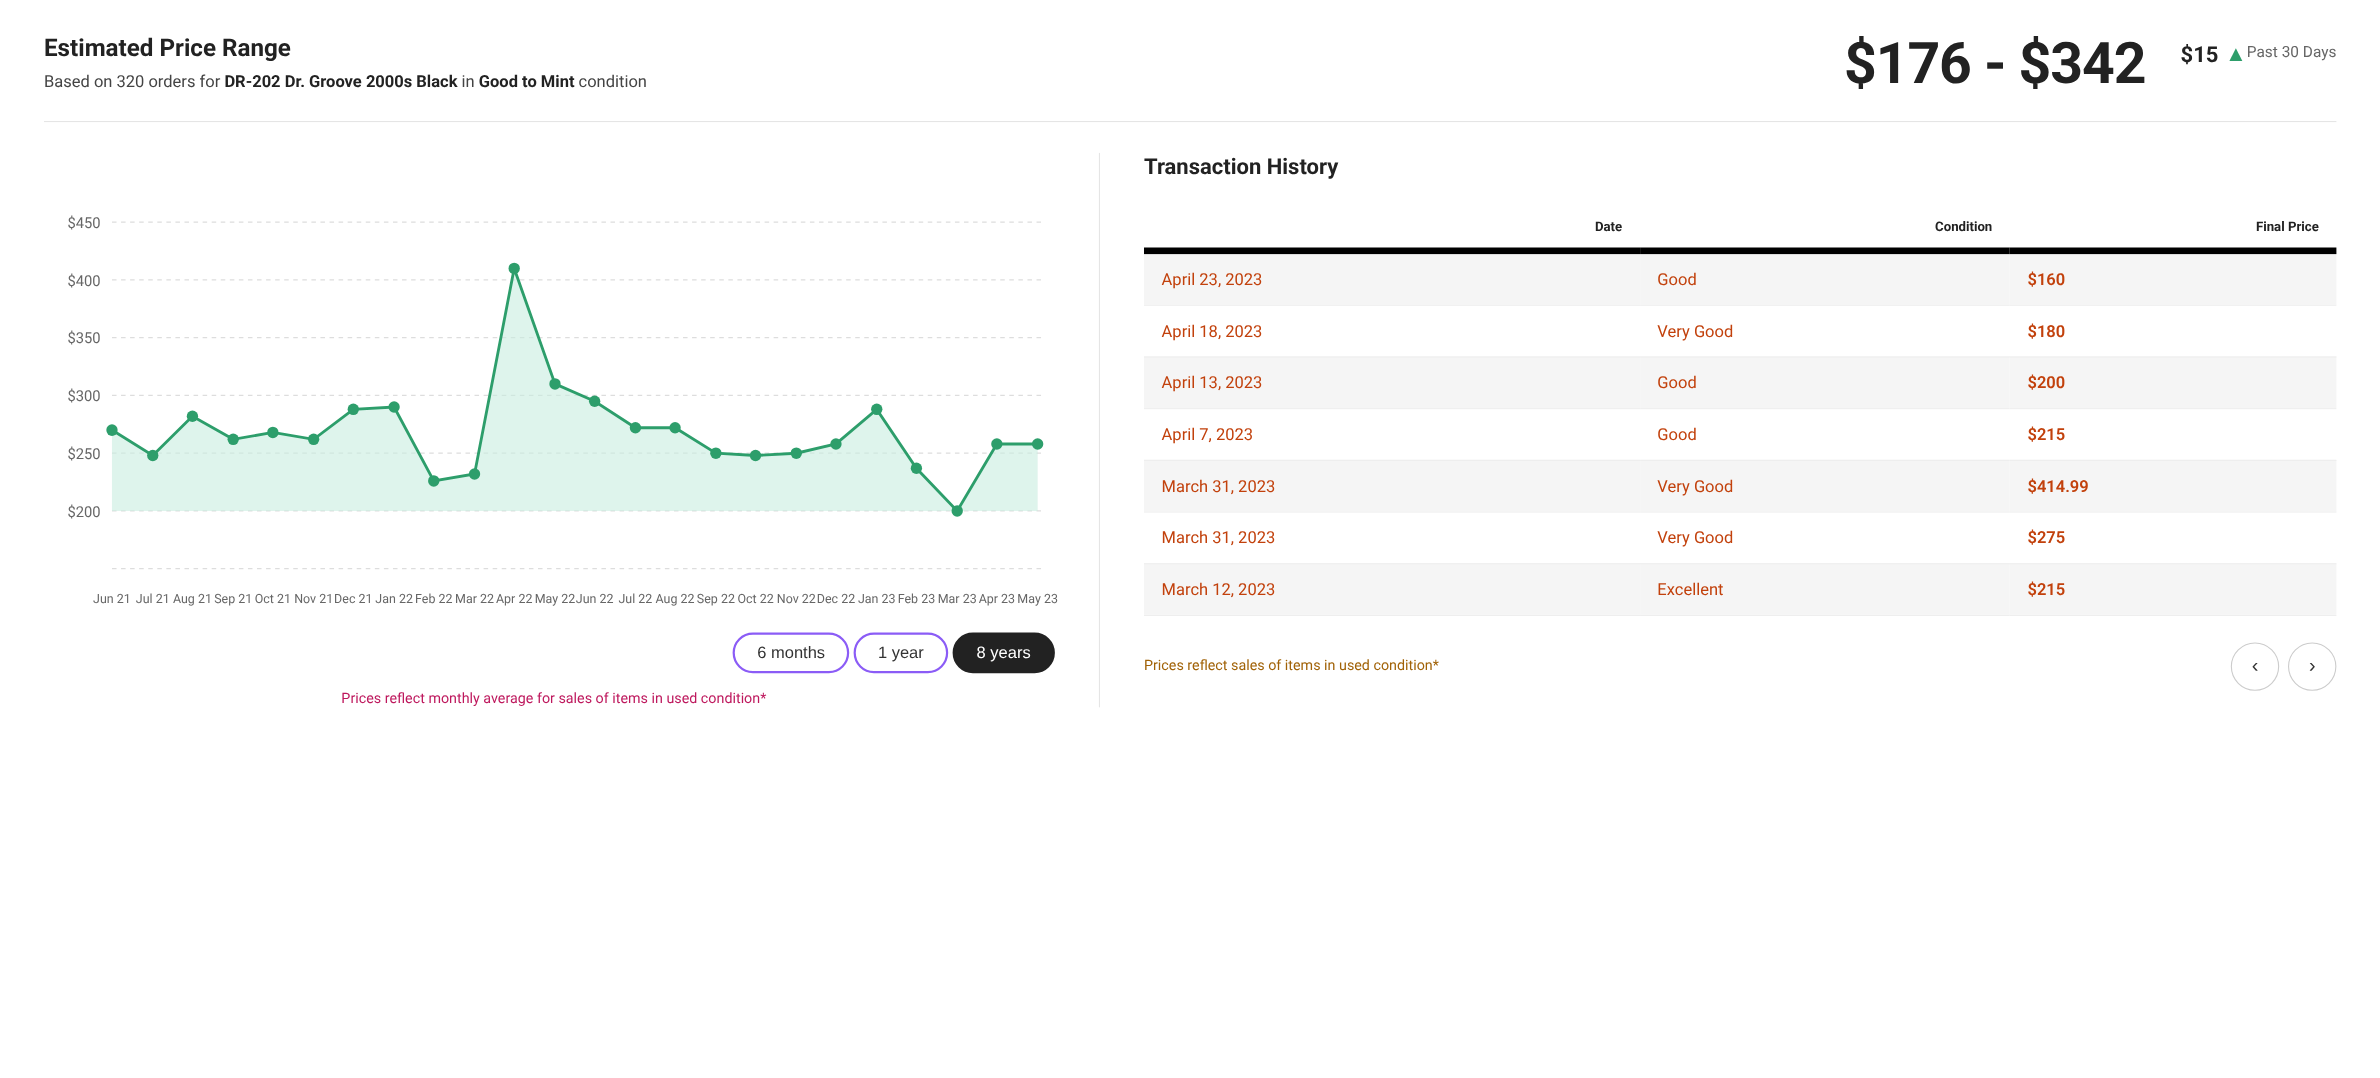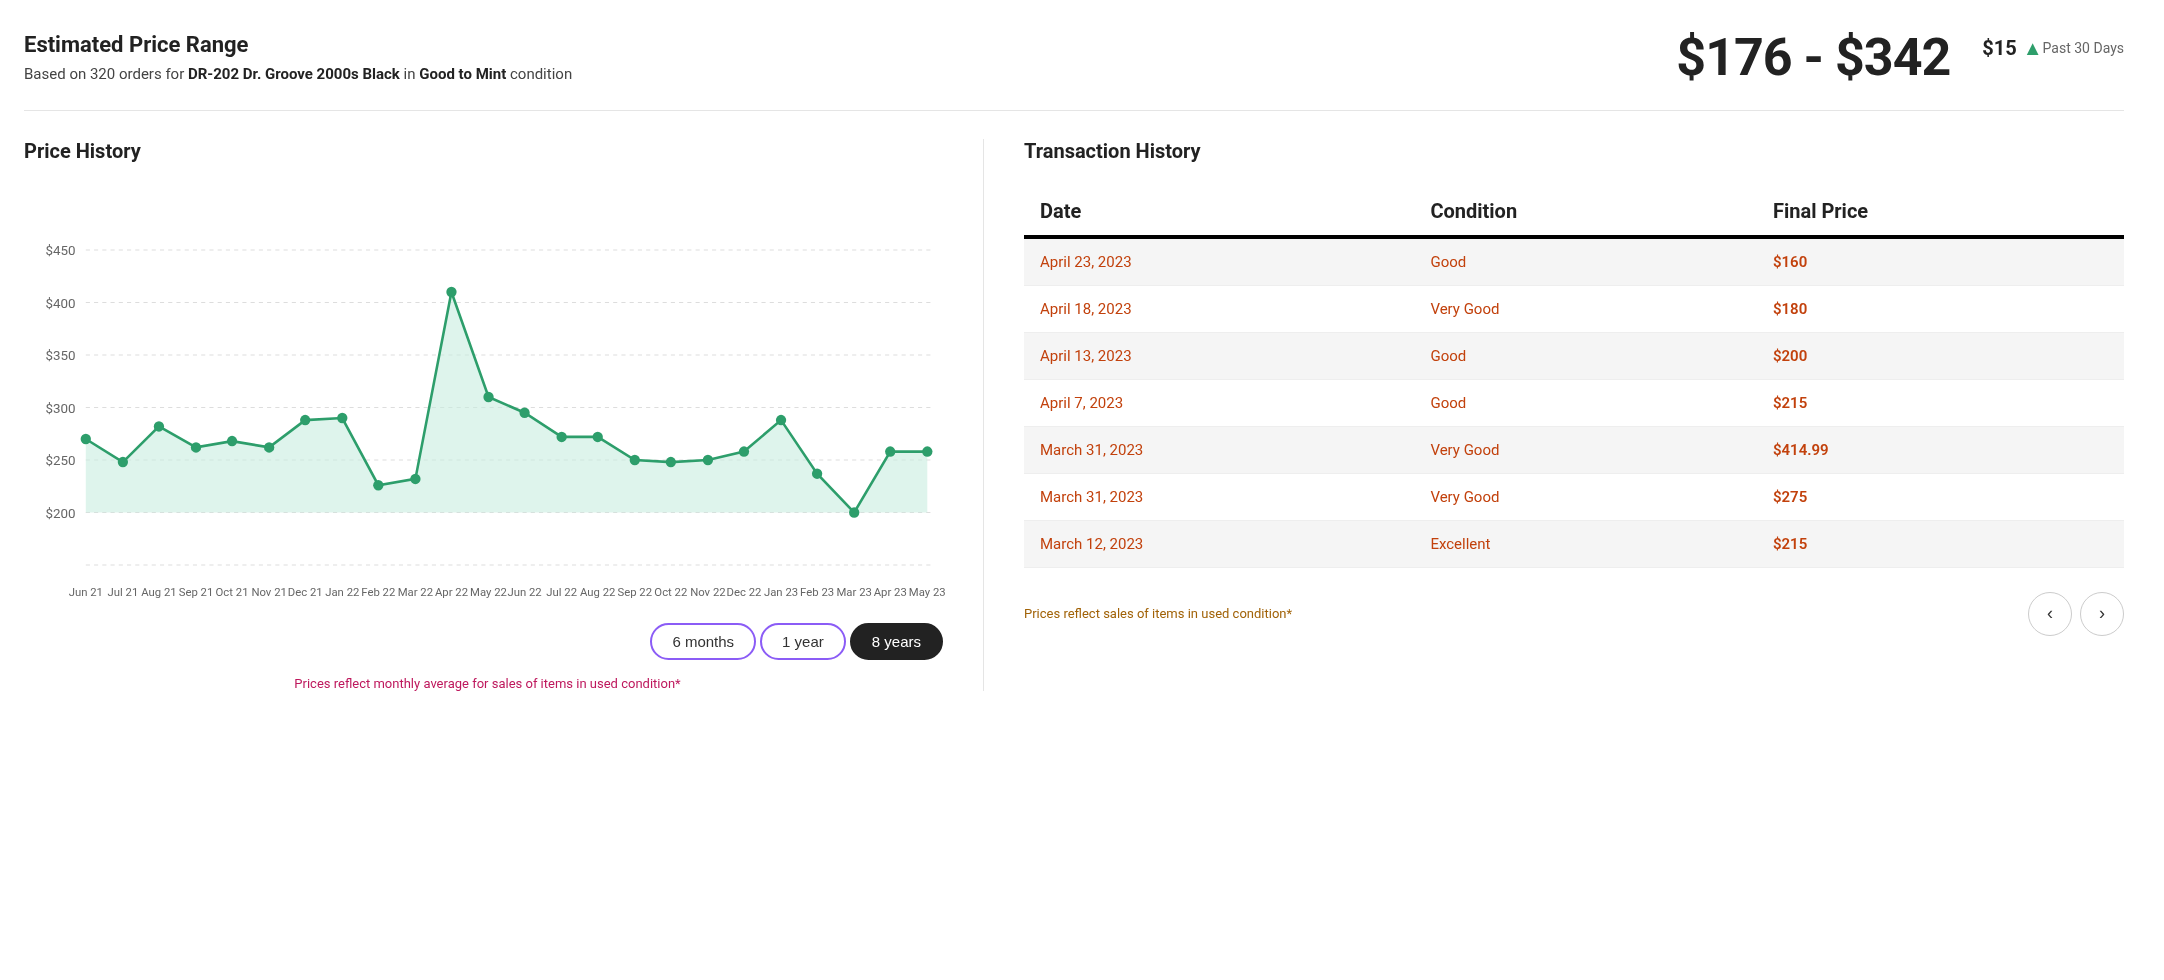--- a/index.html
+++ b/index.html
@@ -6,21 +6,21 @@
     body {
       font-family: -apple-system, BlinkMacSystemFont, "Segoe UI", Roboto, sans-serif;
       background: #fff;
       color: #222;
       font-size: 14px;
     }
 
     .page-wrapper {
       width: 2164px;
       min-height: 980px;
-      padding: 32px 40px 24px 24px;
+      padding: 32px 40px 24px 40px;
     }
 
     
     .header-section {
       display: flex;
       align-items: flex-start;
       justify-content: space-between;
       padding-bottom: 24px;
       border-bottom: 1px solid #e5e5e5;
       margin-bottom: 28px;
@@ -152,25 +152,25 @@
       padding-left: 40px;
     }
 
     .transactions-table {
       width: 100%;
       border-collapse: collapse;
       margin-top: 8px;
     }
 
     .transactions-table thead tr th {
-      font-size: 20px;
-      font-weight: 700;
-      text-align: left;
+      font-size: 12px;
+      font-weight: 700;
+      text-align: right;
       padding: 12px 16px;
-      border-bottom: 4px solid #000000;
+      border-bottom: 6px solid #000000;
     }
 
     .transactions-table tbody tr {
       border-bottom: 1px solid #eee;
     }
 
     .transactions-table tbody tr:nth-child(odd) {
       background: #f5f5f5;
     }
 
@@ -235,21 +235,20 @@
           <span class="price-change-arrow">▲</span>
         </div>
         <div class="price-change-label">Past 30 Days</div>
       </div>
     </div>
   </div>
 
   <div class="main-content">
 
     <div class="left-panel">
-      <div class="panel-title">Price History</div>
 
       <div class="chart-container">
         <svg class="chart-svg" viewBox="0 0 900 400" preserveAspectRatio="none">
 
           <line x1="60" y1="60" x2="880" y2="60" stroke="#ddd" stroke-width="1" stroke-dasharray="4,4"></line>
           <line x1="60" y1="110" x2="880" y2="110" stroke="#ddd" stroke-width="1" stroke-dasharray="4,4"></line>
           <line x1="60" y1="160" x2="880" y2="160" stroke="#ddd" stroke-width="1" stroke-dasharray="4,4"></line>
           <line x1="60" y1="210" x2="880" y2="210" stroke="#ddd" stroke-width="1" stroke-dasharray="4,4"></line>
           <line x1="60" y1="260" x2="880" y2="260" stroke="#ddd" stroke-width="1" stroke-dasharray="4,4"></line>
           <line x1="60" y1="310" x2="880" y2="310" stroke="#ddd" stroke-width="1" stroke-dasharray="4,4"></line>

